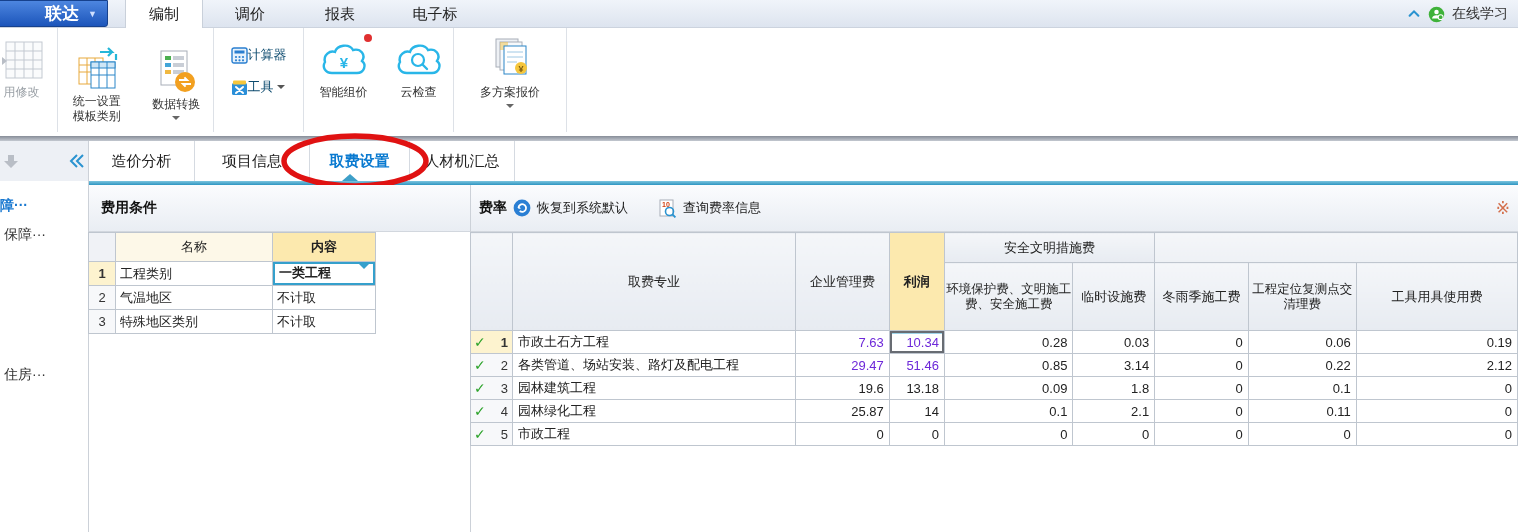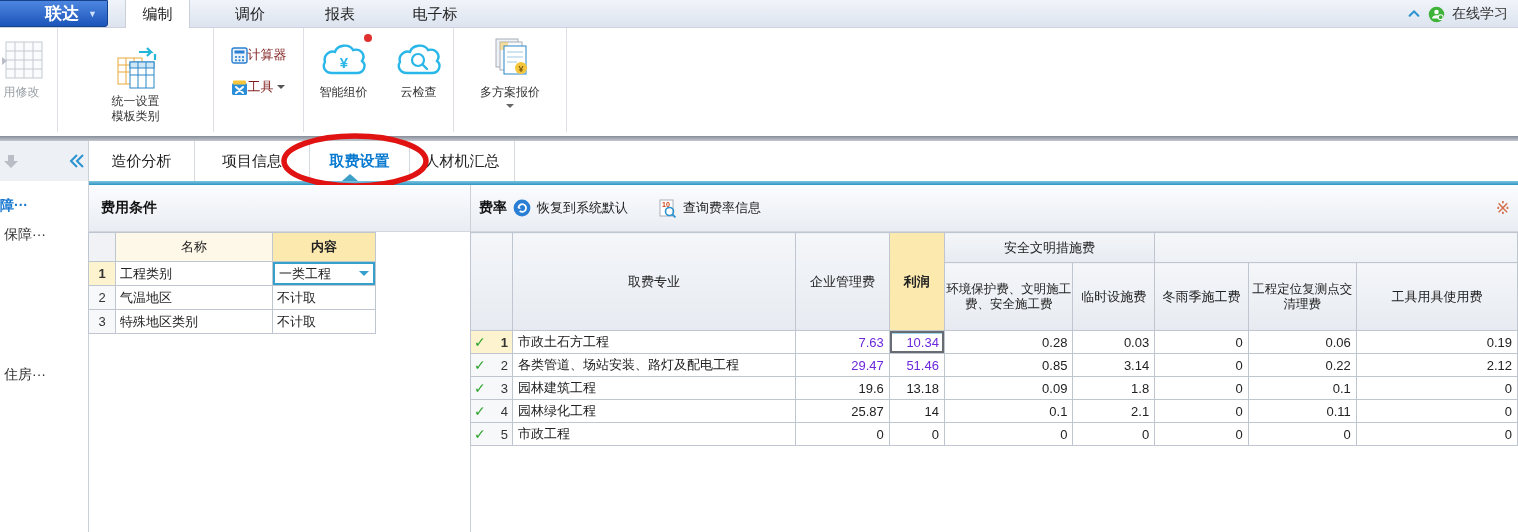--- a/index.html
+++ b/index.html
@@ -22,21 +22,21 @@
   
   .ribbon { position:absolute; left:0; top:28px; width:1518px; height:108px; background:#fff; }
   .rgroup { position:absolute; top:0; height:104px; border-right:1px solid #dde1e7; display:flex; justify-content:center; gap:4px; }
   .bigbtn { display:flex; flex-direction:column; align-items:center; padding-top:7px; color:#333; font-size:12px; }
   .bigbtn .ic { height:50px; display:flex; align-items:center; justify-content:center; position:relative; }
   .bigbtn .lbl { line-height:15px; text-align:center; }
   .bigbtn.disabled .lbl { color:#9aa0a6; }
   .ddown { width:0; height:0; border-left:4px solid transparent; border-right:4px solid transparent;
     border-top:4px solid #666; margin-top:4px; }
   .smallcol { display:flex; flex-direction:column; gap:14px; padding-top:18px; }
-  .smallbtn { display:flex; align-items:center; font-size:13px; color:#7f1d1d; }
+  .smallbtn { display:flex; align-items:center; font-size:13px; color:#0c4a6e; }
   .reddot { position:absolute; right:-4px; top:-1px; width:8px; height:8px; border-radius:50%; background:#e03030; }
   .ribbon-band { position:absolute; left:0; top:136px; width:1518px; height:5px;
     background:linear-gradient(#878d98,#c3c8d0); }
 
   
   .sidestrip { position:absolute; left:0; top:141px; width:88px; height:40px; background:#edf0f5; }
   .tabstrip { position:absolute; left:88px; top:141px; width:1456px; height:40px; background:#fff; }
   .vtab { position:absolute; top:0; height:40px; line-height:40px; text-align:center; font-size:15px;
     border-right:1px solid #d5dae1; color:#222; cursor:default; }
   .vtab.first { border-left:1px solid #d5dae1; }
@@ -65,22 +65,22 @@
   table { border-collapse:collapse; table-layout:fixed; font-size:13px; }
   th,td { border:1px solid #bfc6cf; overflow:hidden; white-space:nowrap; }
   th { font-weight:normal; background:linear-gradient(#f4f6f9,#e7ebf1); color:#222; text-align:center; }
   .cond-table { position:absolute; left:88px; top:232px; width:287px; background:#fff; }
   .cond-table th.h-name { background:#fdf8e8; height:29px; }
   .cond-table th.h-content { background:#fce9ae; font-weight:bold; }
   .cond-table th.h-corner { background:#f0f2f6; }
   .cond-table td { height:24px; padding:0 4px; }
   .cond-table td.cnum { text-align:center; color:#333; background:#f7f8fa; padding:0; }
   .cond-table td.cnum.sel { background:#fdf3cf; font-weight:bold; }
-  .combo { height:100%; border:2px solid #35a0cc; display:flex; align-items:center;
-    justify-content:space-between; padding:0 4px; }
+  .combo { height:100%; border:2px solid #35a0cc; display:flex; align-items:flex-start;
+    justify-content:space-between; padding:0 4px;font-weight:bold; }
   .combo .arr { width:0; height:0; border-left:5px solid transparent; border-right:5px solid transparent;
     border-top:5px solid #35a0cc; }
 
   .rate-table { position:absolute; left:470px; top:232px; background:#fff; }
   .rate-table th { font-size:12.5px; white-space:normal; line-height:15px; }
   .rate-table th.profit { background:#fce9ae; font-weight:bold; font-size:13px; }
   .rate-table th.empty-top { background:linear-gradient(#f4f6f9,#eef1f5); }
   .rate-table td { height:23px; padding:0 5px; }
   .rate-table td.rowhdr { padding:0 4px 0 3px; background:#f7f8fa; }
   .rate-table td.rowhdr.sel { background:#fdf3cf; }
@@ -96,21 +96,21 @@
   .icon16 { width:17px; height:17px; }
 </style>
 </head>
 <body>
 
 <div class="titlebar">
   <div class="logo-btn">
     <span>联达</span>
     <span class="logo-caret">▼</span>
   </div>
-  <div class="menu-item active" style="left:125px;width:65px;">编制</div>
+  <div class="menu-item active" style="left:125px;width:78px;">编制</div>
   <div class="menu-item" style="left:206px;width:88px;">调价</div>
   <div class="menu-item" style="left:296px;width:88px;">报表</div>
   <div class="menu-item" style="left:386px;width:98px;">电子标</div>
   <div class="tb-right">
     <svg class="icon16" viewBox="0 0 16 16" style="width:14px;height:14px;">
       <polyline points="3,10 8,5 13,10" fill="none" stroke="#2a93d0" stroke-width="2.4" stroke-linecap="round"></polyline>
     </svg>
     <svg class="icon16" viewBox="0 0 18 18">
       <circle cx="9" cy="9" r="8.2" fill="#3fb23a"></circle>
       <circle cx="9" cy="6.4" r="2.4" fill="#fff"></circle>
@@ -143,20 +143,37 @@
           <path d="M5,19 h24 M5,26 h24 M13,12 v26 M21,12 v26" stroke="#e8a93c" fill="none"></path>
           <rect x="17" y="16" width="24" height="26" fill="#fff" stroke="#2a86c8"></rect>
           <rect x="17" y="16" width="24" height="6" fill="#cfe6f6" stroke="#2a86c8"></rect>
           <path d="M17,29 h24 M25,16 v26 M33,16 v26" stroke="#2a86c8" fill="none"></path>
           <path d="M26,6 h12 l-4,-4 M38,6 l-4,4" stroke="#24b6d8" stroke-width="2.2" fill="none"></path>
           <path d="M42,8 v6" stroke="#24b6d8" stroke-width="2.2" fill="none"></path>
         </svg>
       </span>
       <span class="lbl">统一设置</span>
       <span class="lbl">模板类别</span>
+    </div>
+    <div class="bigbtn" style="width:74px;">
+      <span class="ic">
+        <svg width="46" height="46" viewBox="0 0 46 46">
+          <rect x="8" y="2" width="26" height="34" fill="#fff" stroke="#a8aeb8"></rect>
+          <rect x="12" y="7" width="6" height="4" fill="#4caf50"></rect>
+          <rect x="20" y="7" width="11" height="4" fill="#c9ced6"></rect>
+          <rect x="12" y="14" width="6" height="4" fill="#42a5d8"></rect>
+          <rect x="20" y="14" width="11" height="4" fill="#c9ced6"></rect>
+          <rect x="12" y="21" width="6" height="4" fill="#f0b840"></rect>
+          <rect x="20" y="21" width="11" height="4" fill="#c9ced6"></rect>
+          <circle cx="32" cy="33" r="10" fill="#f2a020"></circle>
+          <path d="M26,31 h8 l-2.6,-2.6 M38,35 h-8 l2.6,2.6" stroke="#fff" stroke-width="2" fill="none"></path>
+        </svg>
+      </span>
+      <span class="lbl">数据转换</span>
+      <span class="ddown"></span>
     </div>
   </div>
 
   <div class="rgroup" style="left:214px;width:90px;">
     <div class="smallcol">
       <div class="smallbtn">
         <svg class="icon16" viewBox="0 0 17 17">
           <rect x="1" y="1" width="15" height="15" rx="2" fill="#e8f3fc" stroke="#2a7fd0" stroke-width="1.4"></rect>
           <rect x="3.5" y="3.5" width="10" height="3" fill="#2a7fd0"></rect>
           <circle cx="5" cy="10" r="1.1" fill="#2a7fd0"></circle>

